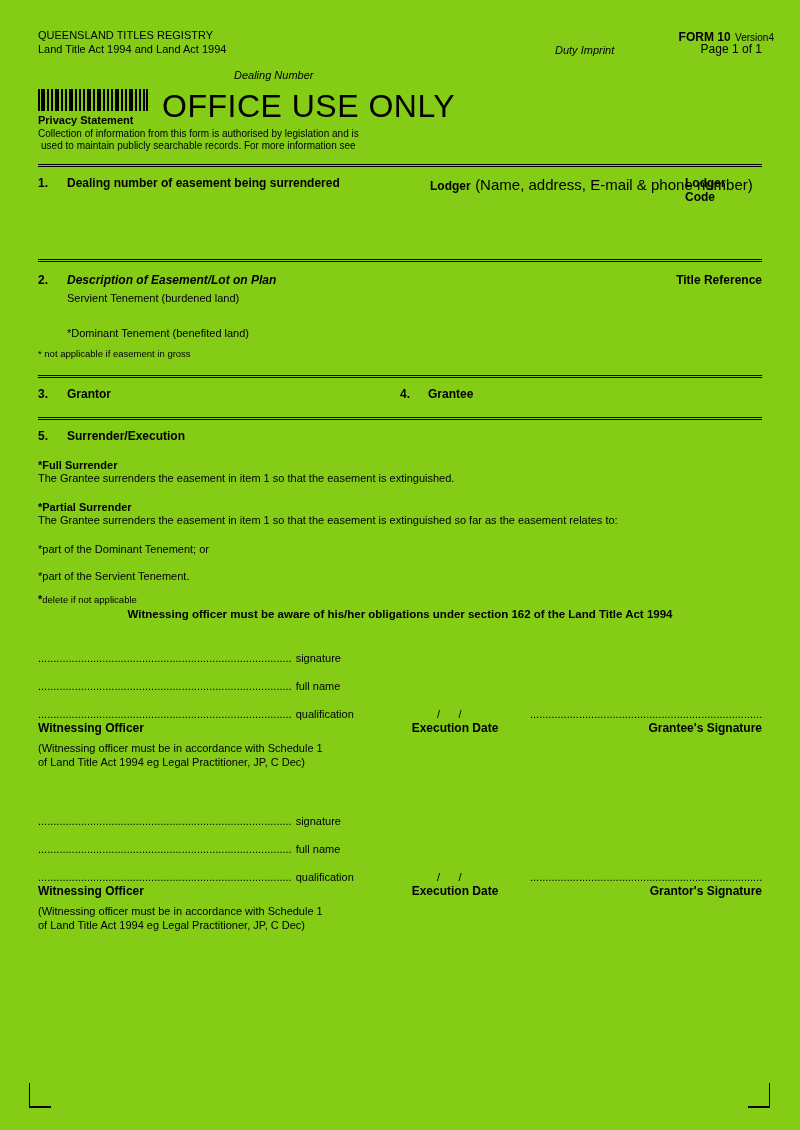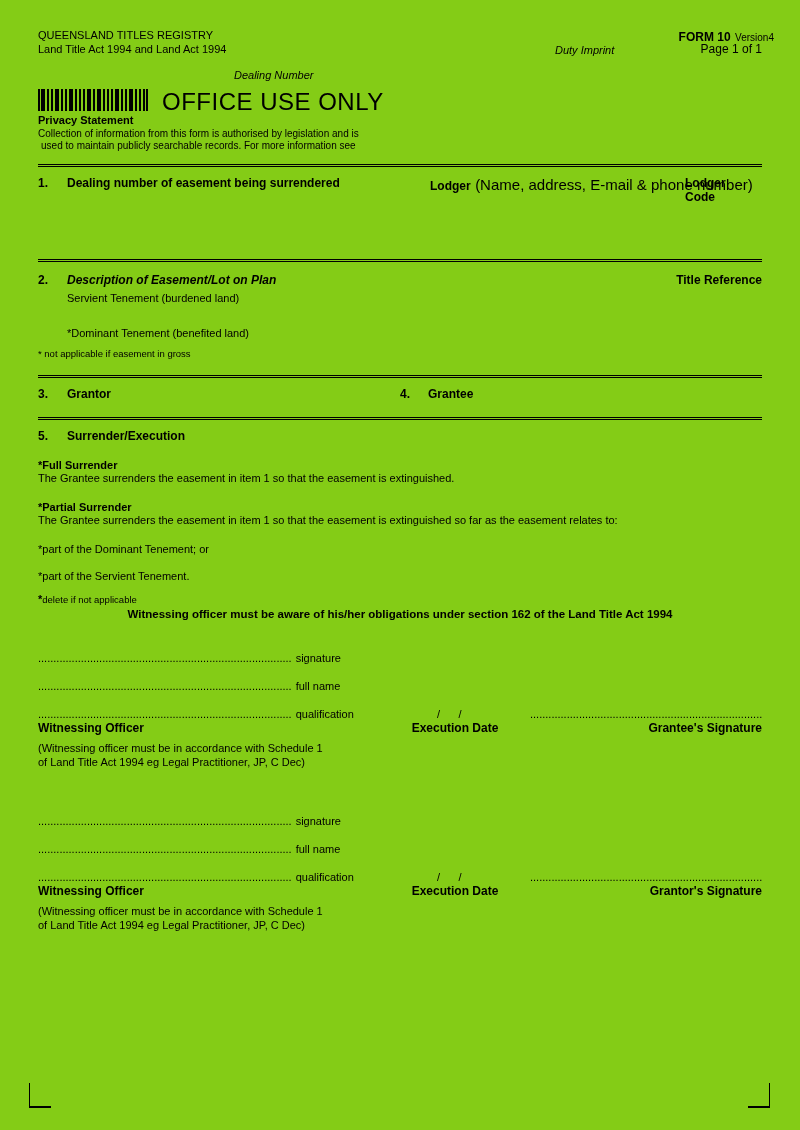--- a/index.html
+++ b/index.html
@@ -14,21 +14,21 @@
   }
   .abs { position: absolute; }
   .b { font-weight: 700; }
   .i { font-style: italic; }
   .t10  { font-size: 10px; }
   .t11  { font-size: 11px; }
   .t115 { font-size: 11.5px; }
   .t12  { font-size: 12px; }
   .t95  { font-size: 9.5px; }
   .t15  { font-size: 15.5px; }
-  .t24  { font-size: 24px; letter-spacing: 0.5px; text-align: center; }
+  .t24  { font-size: 32px; letter-spacing: 0.5px; text-align: center; }
   .right { text-align: right; }
   .center { text-align: center; }
   .rule {
     position: absolute;
     left: 38px;
     width: 724px;
     height: 0;
     border-top: 3px double #000;
   }
   .dots { white-space: nowrap; letter-spacing: 0; }

